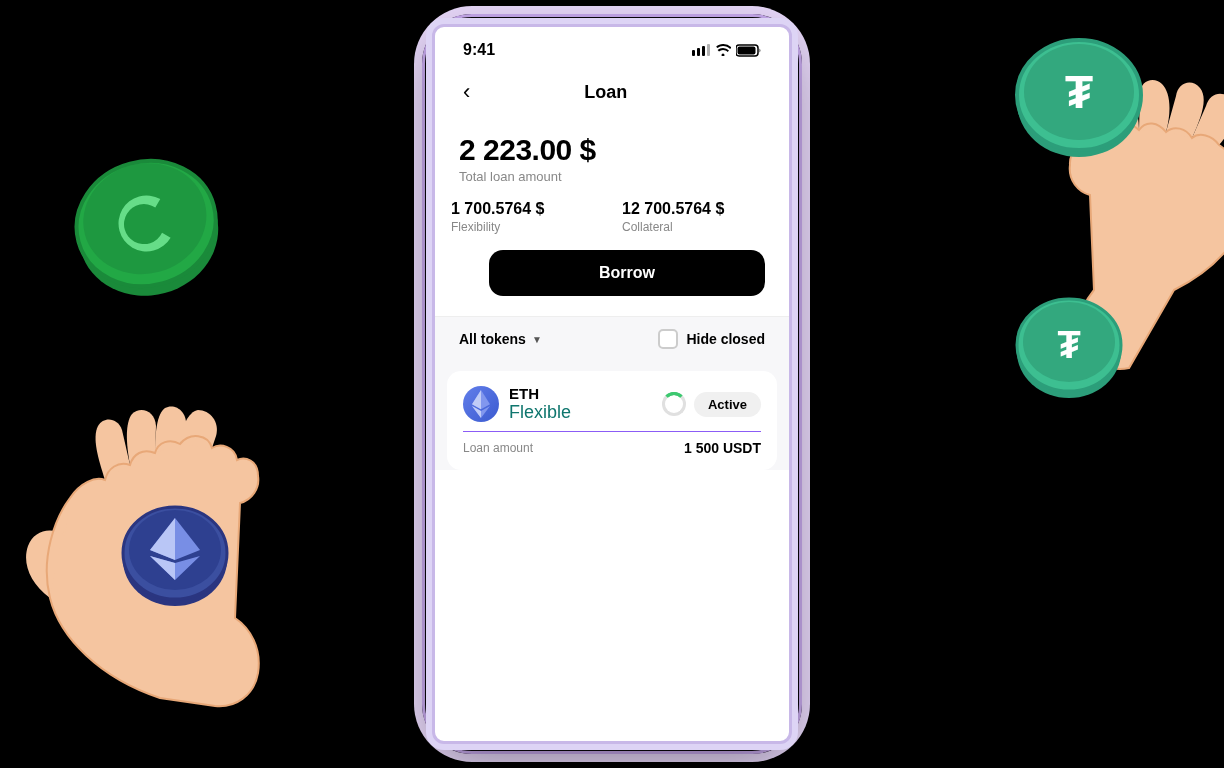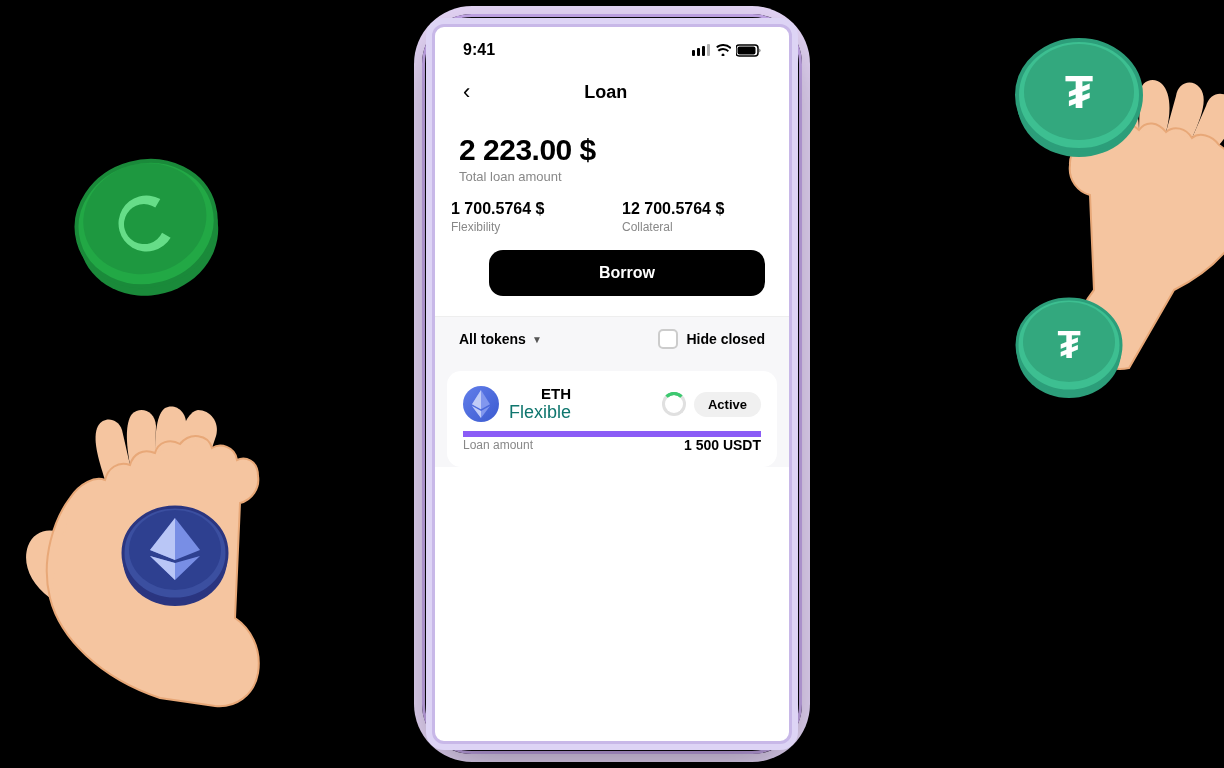--- a/index.html
+++ b/index.html
@@ -179,21 +179,20 @@
       background: #fff;
       margin: 0 12px 10px;
       border-radius: 14px;
       padding: 14px 16px;
     }
     .loan-item-header {
       display: flex;
       align-items: center;
       justify-content: space-between;
       margin-bottom: 8px;
-      text-align: right;
     }
     .coin-info {
       display: flex;
       align-items: center;
       gap: 10px;
     }
     .coin-icon {
       width: 36px;
       height: 36px;
       border-radius: 50%;
@@ -236,21 +235,22 @@
       border-radius: 20px;
       padding: 5px 14px;
       font-size: 13px;
       font-weight: 600;
     }
 
     .loan-detail-row {
       display: flex;
       justify-content: space-between;
       align-items: center;
-      border-top: 6px solid #8b5cf6;
+      padding-top: 8px;
+      border-top: 1px solid #8b5cf6;
     }
     .loan-detail-label { font-size: 12px; color: #888; }
     .loan-detail-value { font-size: 14px; font-weight: 600; }
 
     
     .decor {
       position: absolute;
       z-index: 20;
       pointer-events: none;
     }

